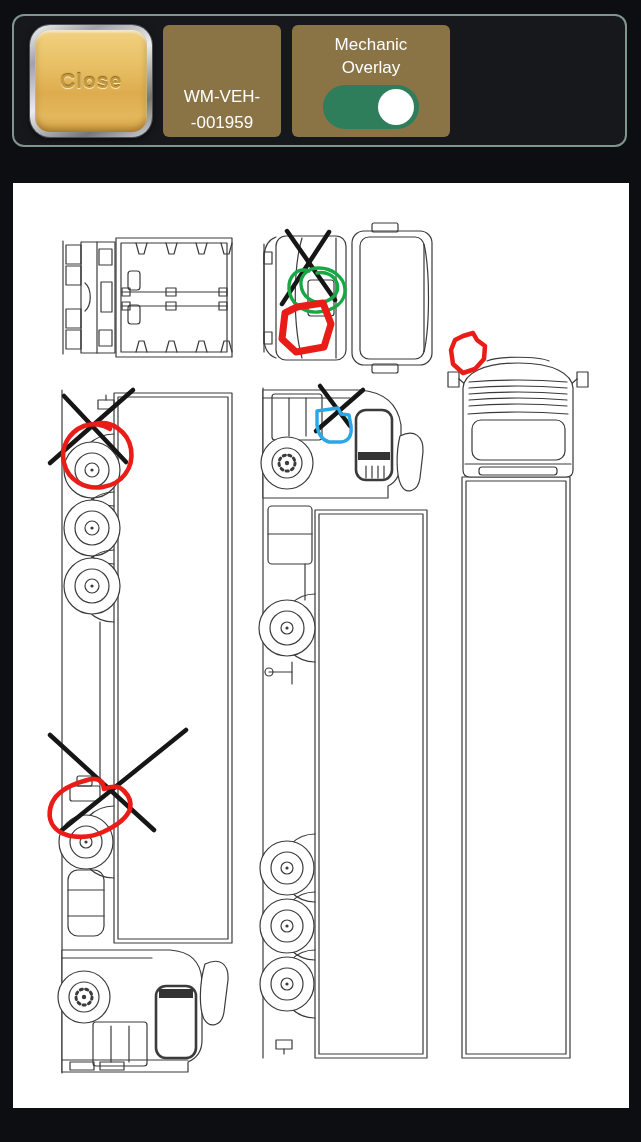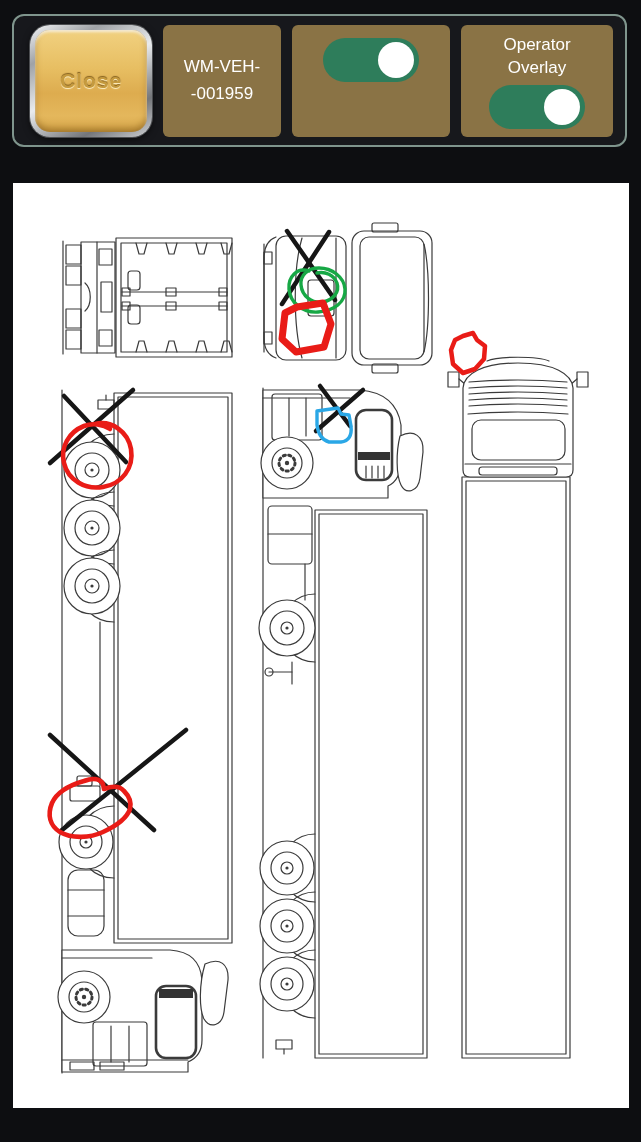--- a/index.html
+++ b/index.html
@@ -37,21 +37,21 @@
     box-shadow:inset 0 2px 3px rgba(255,255,255,.75), inset 0 -4px 6px rgba(130,88,20,.55), inset 0 0 2px rgba(90,60,10,.4);
     display:flex;align-items:center;justify-content:center;
     font-size:21px;font-weight:bold;letter-spacing:1px;
     color:#c59a3e;
     text-shadow:0 1px 1px rgba(255,243,205,.95), 0 -1px 1px rgba(110,75,15,.8);
   }
   .panel{
     height:112px;box-sizing:border-box;
     background:#8a7345;border-radius:6px;
     color:#fff;
-    display:flex;flex-direction:column;align-items:center;justify-content:center;
+    display:flex;flex-direction:column;align-items:center;justify-content:flex-end;
   }
   .id-panel{width:118px;font-size:17px;line-height:1.55;text-align:center;}
   .toggle-panel{justify-content:flex-start;padding-top:8px;}
   .toggle-panel.mechanic{width:158px;}
   .toggle-panel.operator{width:152px;}
   .panel-label{
     width:122px;text-align:center;
     font-size:17px;line-height:1.4;
   }
   .switch{
@@ -82,31 +82,26 @@
   <button class="close-btn">
     <span class="close-btn-inner">Close</span>
   </button>
 
   <div class="panel id-panel">
     <div>WM-VEH-</div>
     <div>-001959</div>
   </div>
 
   <div class="panel toggle-panel mechanic">
+    <div class="panel-label">Mechanic Overlay</div>
     <div class="switch on" id="switch-0" role="switch" aria-checked="true">
       <div class="knob"></div>
     </div>
   </div>
 
-  <div class="panel toggle-panel operator">
-    <div class="panel-label">Operator Overlay</div>
-    <div class="switch on" id="switch-1" role="switch" aria-checked="true">
-      <div class="knob"></div>
-    </div>
-  </div>
 </div>
 
 <div class="canvas">
 <svg viewBox="13 183 616 925">
   <g class="art" stroke="#3b3b3b" fill="none" stroke-width="1.2" stroke-linejoin="round" stroke-linecap="round">
 
     <g>
       <line x1="63" y1="241" x2="63" y2="354"></line>
       <rect x="66" y="245" width="15" height="19"></rect>
       <rect x="66" y="266" width="15" height="19"></rect>

